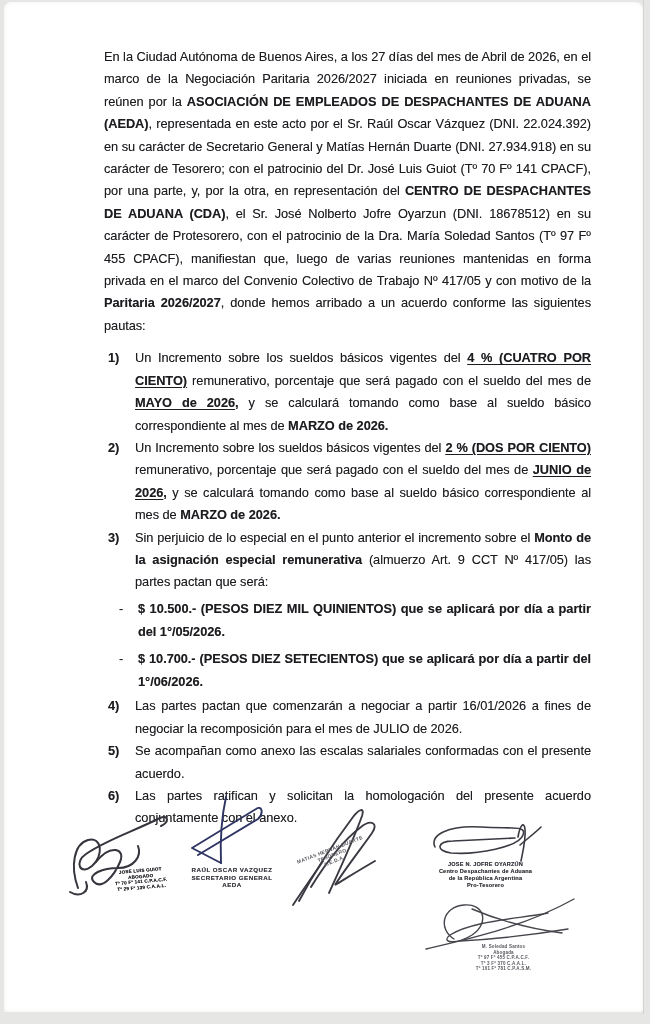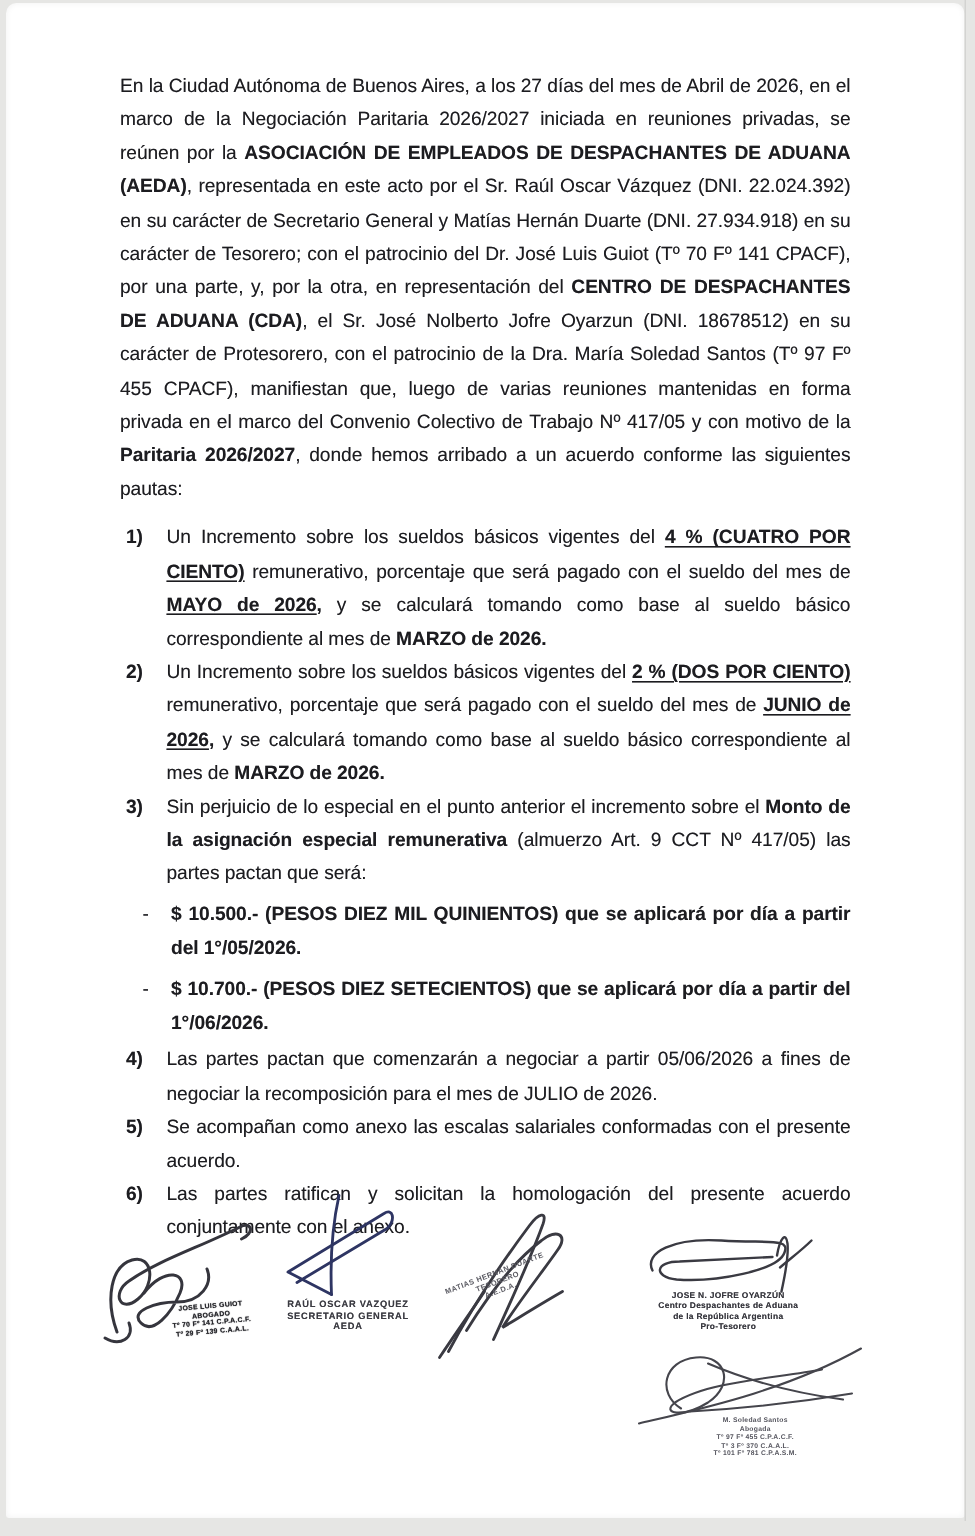--- a/index.html
+++ b/index.html
@@ -12,21 +12,21 @@
     overflow:hidden;
   }
   .page{position:absolute;inset:0;width:650px;height:1024px;}
   .sheet{
     position:absolute;left:4px;top:2px;right:7px;bottom:12px;
     background:#fff;border-radius:7px 7px 2px 2px;
     box-shadow:0 0 4px rgba(0,0,0,0.06) inset;
   }
   .edge-line{position:absolute;top:0;bottom:10px;right:6px;width:1px;background:#d3d3d1;}
   .doc{
-    position:absolute;left:80px;top:46px;width:487px;
+    position:absolute;left:104px;top:46px;width:487px;
     font-size:12.8px;letter-spacing:-0.05px;
     line-height:22.4px;color:#1c1c20;
     text-shadow:0 0 0.4px rgba(28,28,32,0.45);
   }
   .para{text-align:justify;margin:0 0 10px 0;}
   .b{font-weight:700;}
   .u{text-decoration:underline;text-underline-offset:2px;text-decoration-thickness:1.2px;}
   .item{display:flex;align-items:flex-start;}
   .item .marker{flex:0 0 27px;padding-left:4px;font-weight:700;}
   .item .itext{flex:1;text-align:justify;}
@@ -89,21 +89,21 @@
         <div class="item sub">
           <span class="marker">-</span>
           <div class="itext"><span class="b">$ 10.500.- (PESOS DIEZ MIL QUINIENTOS) que se aplicará por día a partir del 1°/05/2026.</span></div>
         </div>
         <div class="item sub">
           <span class="marker">-</span>
           <div class="itext"><span class="b">$ 10.700.- (PESOS DIEZ SETECIENTOS) que se aplicará por día a partir del 1°/06/2026.</span></div>
         </div>
         <div class="item">
           <span class="marker">4)</span>
-          <div class="itext"><span>Las partes pactan que comenzarán a negociar a partir 05/06/2026 a fines de negociar la recomposición para el mes de JULIO de 2026.</span></div>
+          <div class="itext"><span>Las partes pactan que comenzarán a negociar a partir 16/01/2026 a fines de negociar la recomposición para el mes de JULIO de 2026.</span></div>
         </div>
         <div class="item">
           <span class="marker">5)</span>
           <div class="itext"><span>Se acompañan como anexo las escalas salariales conformadas con el presente acuerdo.</span></div>
         </div>
         <div class="item">
           <span class="marker">6)</span>
           <div class="itext"><span>Las partes ratifican y solicitan la homologación del presente acuerdo conjuntamente con el anexo.</span></div>
         </div>
       </div>

